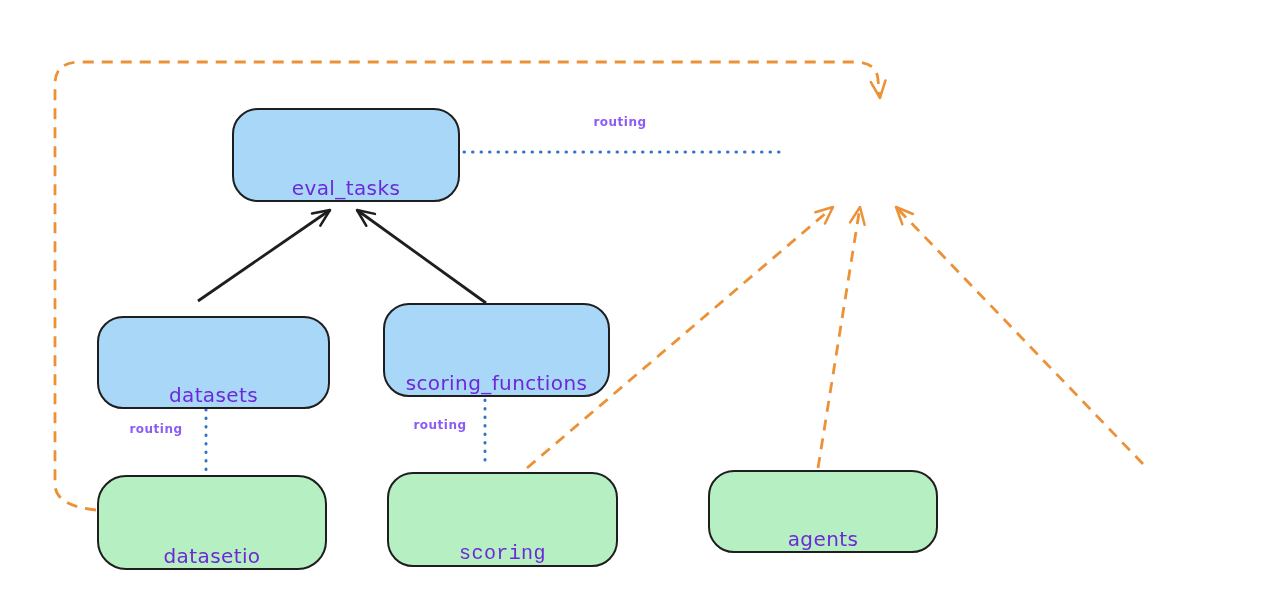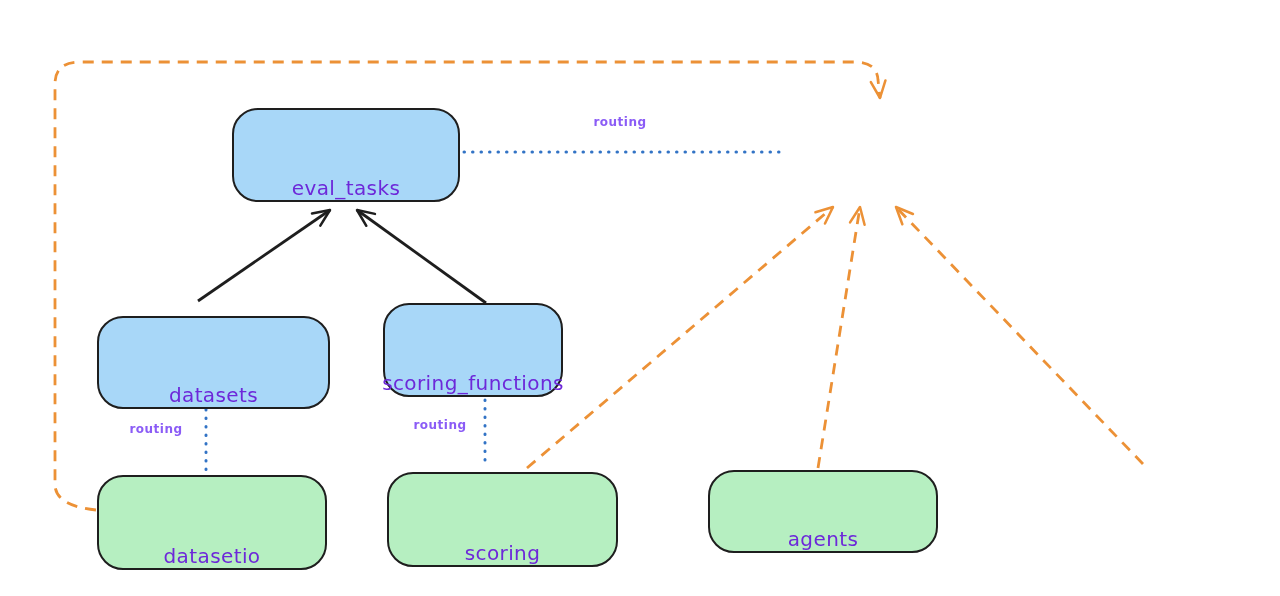--- a/index.html
+++ b/index.html
@@ -35,23 +35,23 @@
     letter-spacing: 0.4px;
     color: #6d28d9;
     box-sizing: border-box;
   }
   .node.blue  { background: #a8d7f8; }
   .node.green { background: #b6efc1; }
 
   .node-eval-tasks        { left: 232px; top: 108px; width: 228px; height: 94px; }
   .node-eval              { left: 787px; top: 107px; width: 228px; height: 90px; }
   .node-datasets          { left: 97px;  top: 316px; width: 233px; height: 93px; }
-  .node-scoring-functions { left: 383px; top: 303px; width: 180px; height: 94px; }
-  .node-datasetio         { left: 97px;  top: 475px; width: 230px; height: 95px; }
-  .node-scoring           { left: 387px; top: 472px; width: 231px; height: 95px; }
+  .node-scoring-functions { left: 383px; top: 303px; width: 227px; height: 94px; }
+  .node-datasetio         { left: 97px;  top: 475px; width: 230px; height: 95px; border-radius: 29px; }
+  .node-scoring           { left: 387px; top: 472px; width: 231px; height: 95px; font-family: Liberation Mono, monospace; }
   .node-agents            { left: 708px; top: 470px; width: 230px; height: 83px; }
   .node-inference         { left: 1025px; top: 468px; width: 230px; height: 92px; }
 
   .edge-label {
     position: absolute;
     z-index: 3;
     color: #8b5cf6;
     font-size: 12px;
     font-weight: 600;
     letter-spacing: 0.5px;

